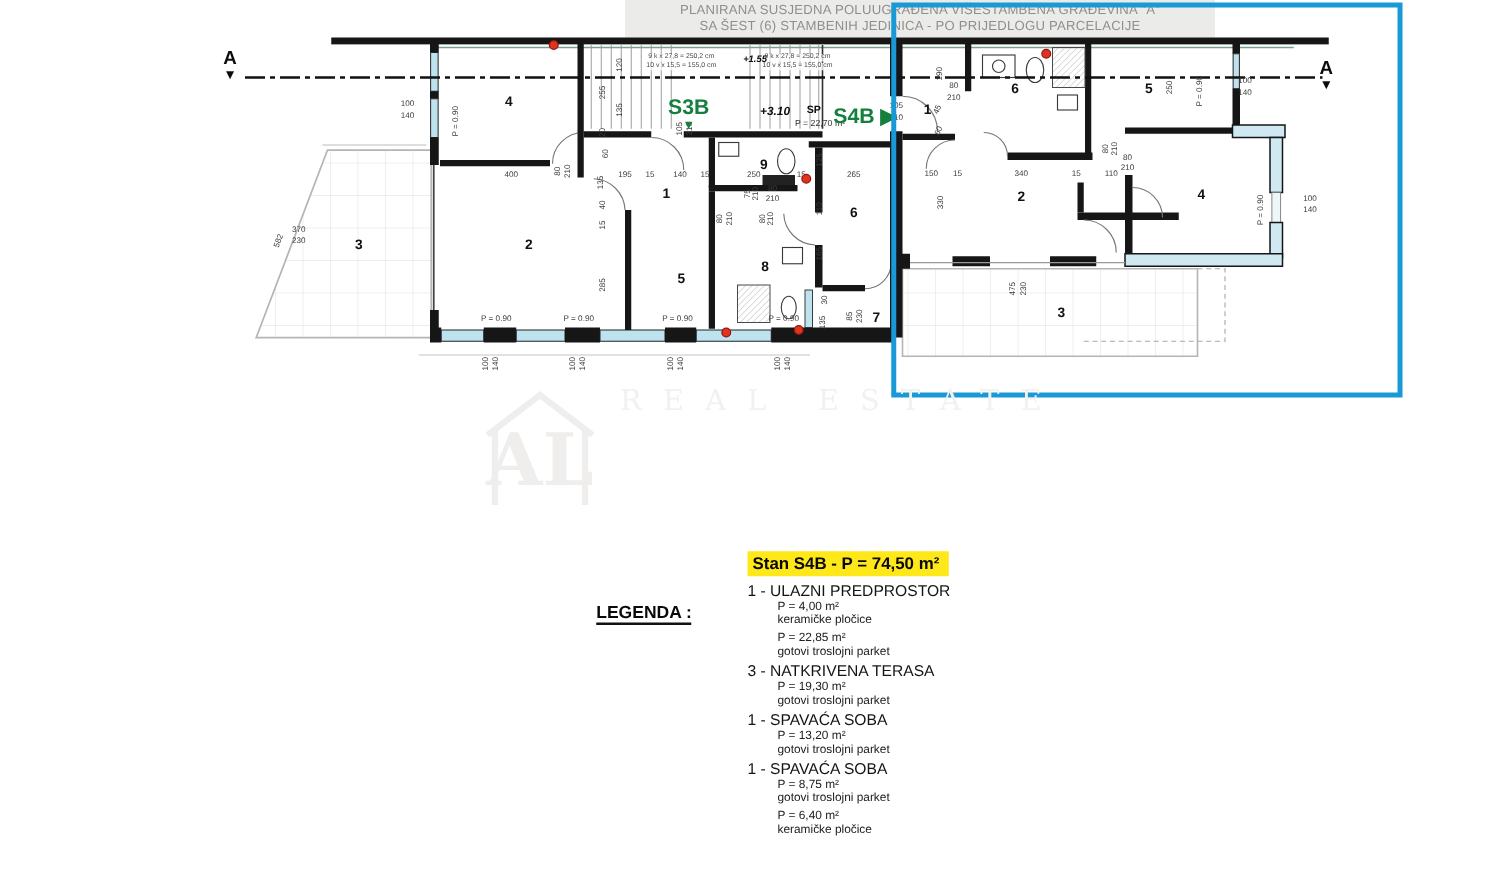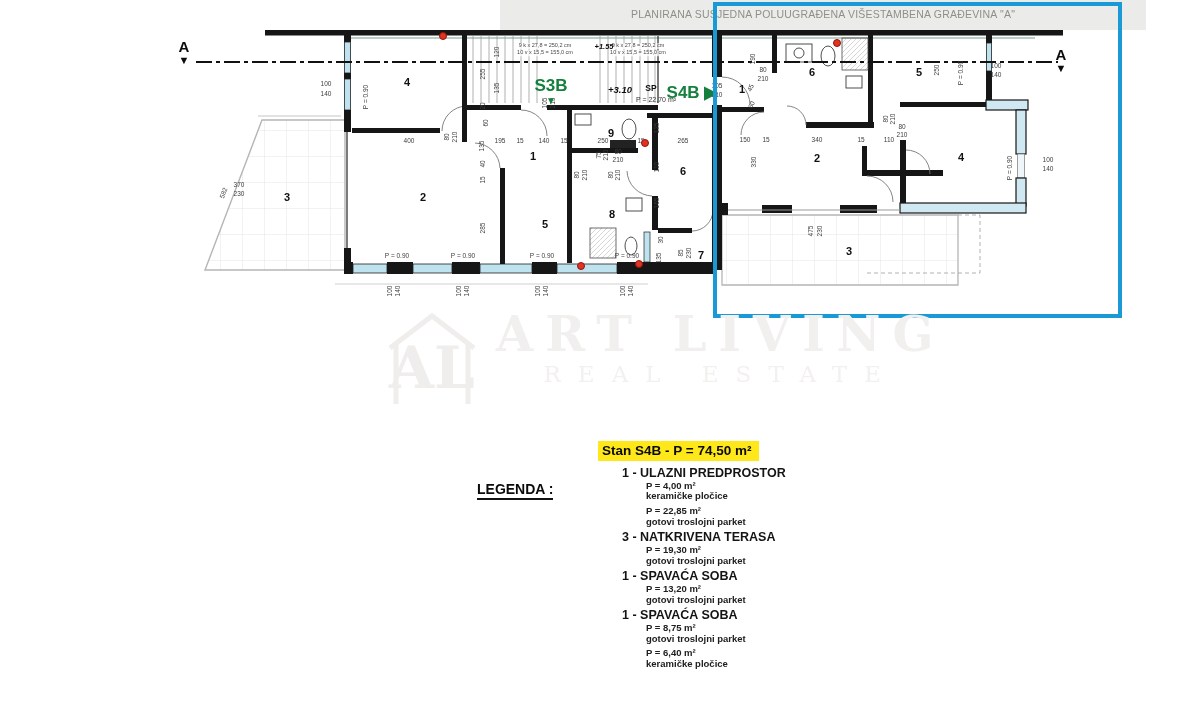--- a/index.html
+++ b/index.html
@@ -1,19 +1,19 @@
 <!DOCTYPE html>
 <html><head>
 <meta charset="utf-8">
 <style>
   html,body{margin:0;padding:0;}
   body{width:1200px;height:704px;position:relative;background:#fff;overflow:hidden;
        font-family:"Liberation Sans",sans-serif;}
   
-  .banner{position:absolute;left:500px;top:0;width:646px;height:30px;background:#ebebe9;
+  .banner{position:absolute;left:500px;top:0;width:472px;height:30px;background:#ebebe9;
           color:#8f8f8a;font-size:10.5px;text-align:center;display:flex;flex-direction:column;
           justify-content:center;line-height:1.25;letter-spacing:.2px;}
   
   .plan{position:absolute;left:0;top:0;width:1200px;height:330px;}
   .plan svg{position:absolute;left:0;top:0;}
   .lbl{position:absolute;transform:translate(-50%,-50%);white-space:nowrap;color:#3c3c3c;
        font-size:6.5px;line-height:1;}
   .lbl.room{font-size:11px;font-weight:bold;color:#111;}
   .lbl.note{font-size:5.5px;color:#474747;background:rgba(255,255,255,.75);padding:0 1px;}
   .lbl.elev{font-size:9.5px;font-weight:bold;font-style:italic;color:#0d0d0d;}
@@ -38,31 +38,32 @@
   .wm-text{margin-left:14px;}
   .wm-line1{font-family:"DejaVu Serif",serif;font-size:48px;font-weight:bold;
             letter-spacing:12px;color:#f1f0ee;line-height:1.1;}
   .wm-line2{font-family:"DejaVu Serif",serif;font-size:23px;letter-spacing:17px;
             color:#f2f1ef;text-align:center;margin-top:0px;}
   
   .legend-heading{position:absolute;left:477px;top:444px;font-size:14px;font-weight:bold;
                   color:#0a0a0a;border-bottom:2px solid #111;padding-bottom:1px;margin-top:37px;}
   .legend-title{position:absolute;left:598px;top:441px;font-weight:bold;font-size:13.5px;
                 color:#0a0a0a;padding:2px 8px 3px 4px;}
-  .legend-items{position:absolute;left:622px;top:467px;width:290px;font-weight:bold;}
+  .legend-items{position:absolute;left:598px;top:467px;width:290px;}
   .legend-item{margin-bottom:4px;}
   .li-name{font-size:12.5px;color:#141414;line-height:1.1;}
   .li-sub{font-size:9.5px;color:#202020;margin-left:24px;line-height:1.12;}
   .fxline{stroke:#3a3a3a;fill:none;stroke-width:.9;}
 </style>
 </head>
 <body>
 
 <div class="banner">
   <div>PLANIRANA SUSJEDNA POLUUGRAĐENA VIŠESTAMBENA GRAĐEVINA "A"</div>
+  <div>SA ŠEST (6) STAMBENIH JEDINICA - PO PRIJEDLOGU PARCELACIJE</div>
 </div>
 
 <div class="plan">
   <svg width="1200" height="330" viewBox="0 0 1200 330">
     <defs>
       <pattern id="tile" width="22" height="26" patternUnits="userSpaceOnUse">
         <path d="M22 0 H0 V26" fill="none" stroke="#dedede" stroke-width="0.8"></path>
       </pattern>
       <pattern id="hx" width="5" height="5" patternUnits="userSpaceOnUse">
         <path d="M0 5 L5 0" stroke="#c6c6c6" stroke-width="0.7"></path>
@@ -315,21 +316,20 @@
 </div>
 
 <div class="highlight" style="border-color: rgb(25, 154, 214);"></div>
 
 <div class="wm">
   <svg width="100" height="102" viewBox="0 0 100 102">
     <path d="M8 40 L50 8 L92 40 M14 35 V96 M86 35 V96" fill="none" stroke="#efeeec" stroke-width="5"></path>
     <text x="50" y="80" text-anchor="middle" font-family="DejaVu Serif, serif" font-size="58" fill="#efeeec" font-weight="bold">AL</text>
   </svg>
   <div class="wm-text">
-    <div class="wm-line1">ART LIVING</div>
     <div class="wm-line2">REAL ESTATE</div>
   </div>
 </div>
 
 <div class="legend-heading">LEGENDA :</div>
 <div class="legend-title" style="background: rgb(255, 232, 26);">Stan S4B  -  P = 74,50 m²</div>
 <div class="legend-items">
   <div class="legend-item">
     <div class="li-name">1 - ULAZNI PREDPROSTOR</div>
     <div class="li-sub">P = 4,00 m²</div>

